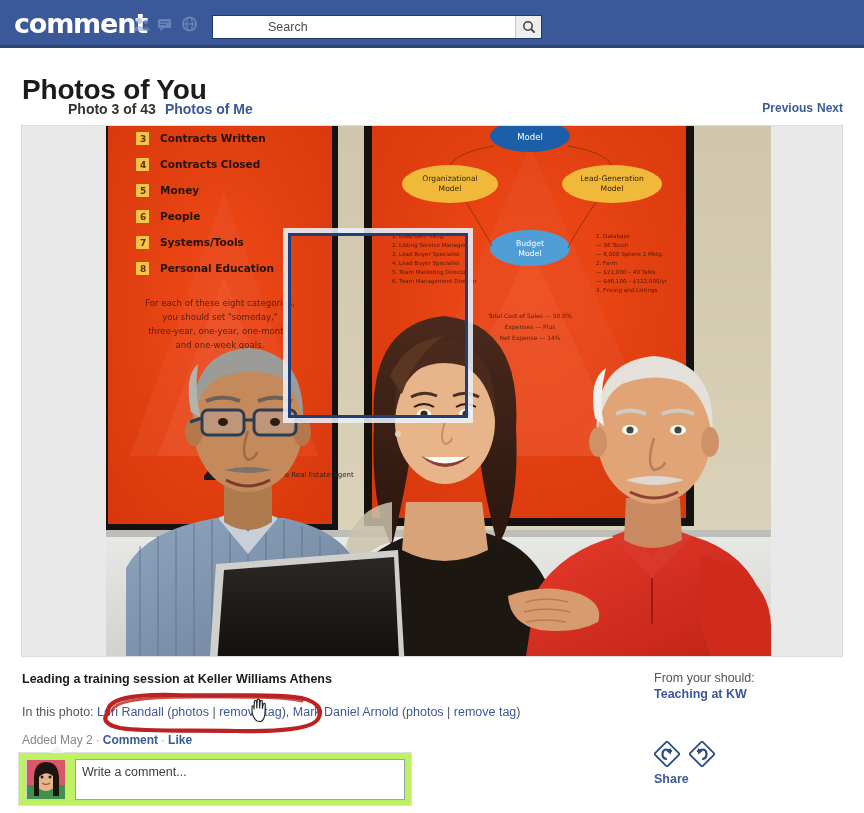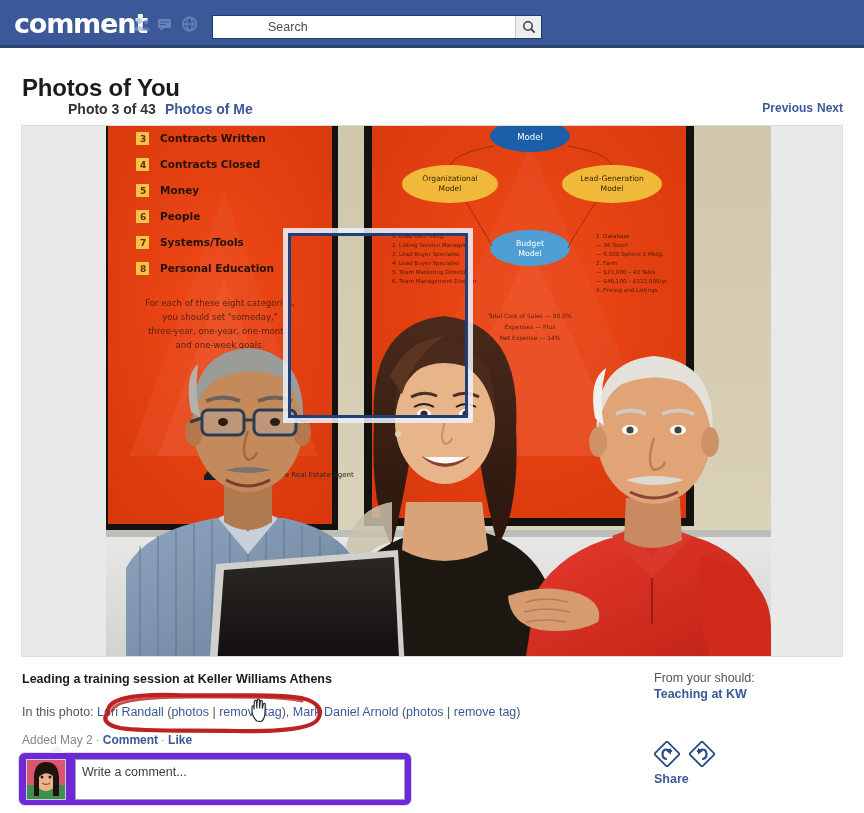--- a/index.html
+++ b/index.html
@@ -81,21 +81,21 @@
     display: flex;
     align-items: center;
     justify-content: center;
     padding: 0;
   }
 
   
   #page-title {
     position: absolute;
     left: 22px; top: 74px;
-    font-size: 24px;
+    font-size: 28px;
     font-weight: bold;
     color: #1b1b1b;
     letter-spacing: -0.2px;
   }
   #subtitle-row {
     position: absolute;
     left: 22px; top: 101px;
     font-size: 14px;
     font-weight: bold;
     color: #333333;
@@ -209,23 +209,23 @@
     left: 249px; top: 697px;
     width: 22px; height: 26px;
     pointer-events: none;
   }
 
   
   #comment-block {
     position: absolute;
     left: 18px; top: 752px;
     width: 394px; height: 54px;
-    background: #6d28d9;
+    background: #bef264;
     border: 1px solid #dfdfdf;
-    border-radius: 7px;
+    border-radius: 0;
     box-sizing: border-box;
   }
   #comment-caret {
     position: absolute;
     left: 30px; top: -7px;
     width: 0; height: 0;
     border-left: 8px solid transparent;
     border-right: 8px solid transparent;
     border-bottom: 7px solid #f2f2f2;
   }

